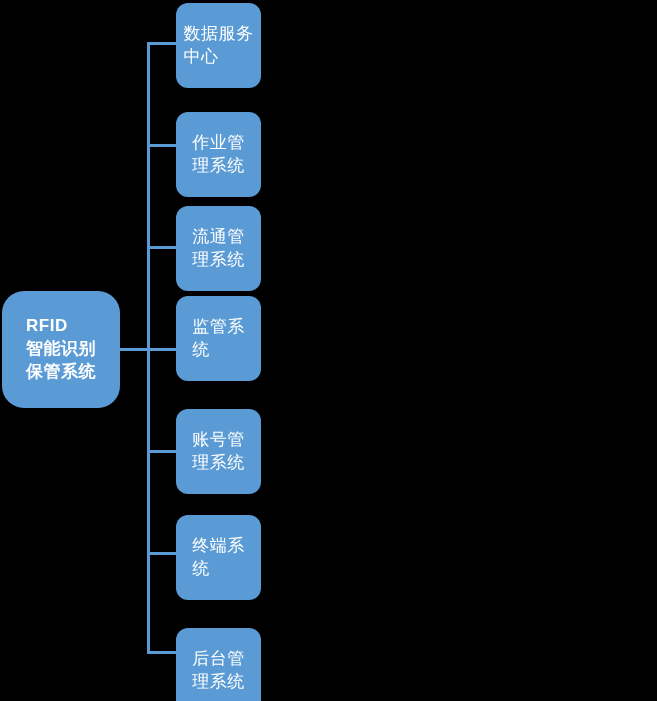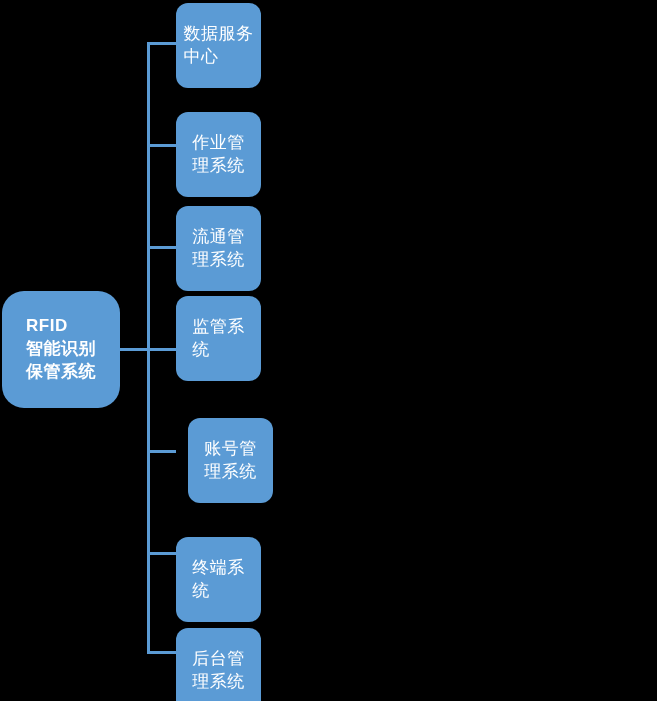--- a/index.html
+++ b/index.html
@@ -49,22 +49,22 @@
     height: 85px;
     font-size: 17px;
     font-weight: normal;
     padding: 0 7px;
   }
 
   .child-0 { top: 3px;   }
   .child-1 { top: 112px; }
   .child-2 { top: 206px; font-family: Liberation Serif, serif; }
   .child-3 { top: 296px; }
-  .child-4 { top: 418px; margin-left: 12px; }
-  .child-5 { top: 537px; }
+  .child-4 { top: 409px; }
+  .child-5 { top: 515px; }
   .child-6 { top: 628px; }
 
   
   .trunk {
     position: absolute;
     left: 147px;
     top: 42px;
     width: 3px;
     height: 612px;
     background: #5B9BD5;

